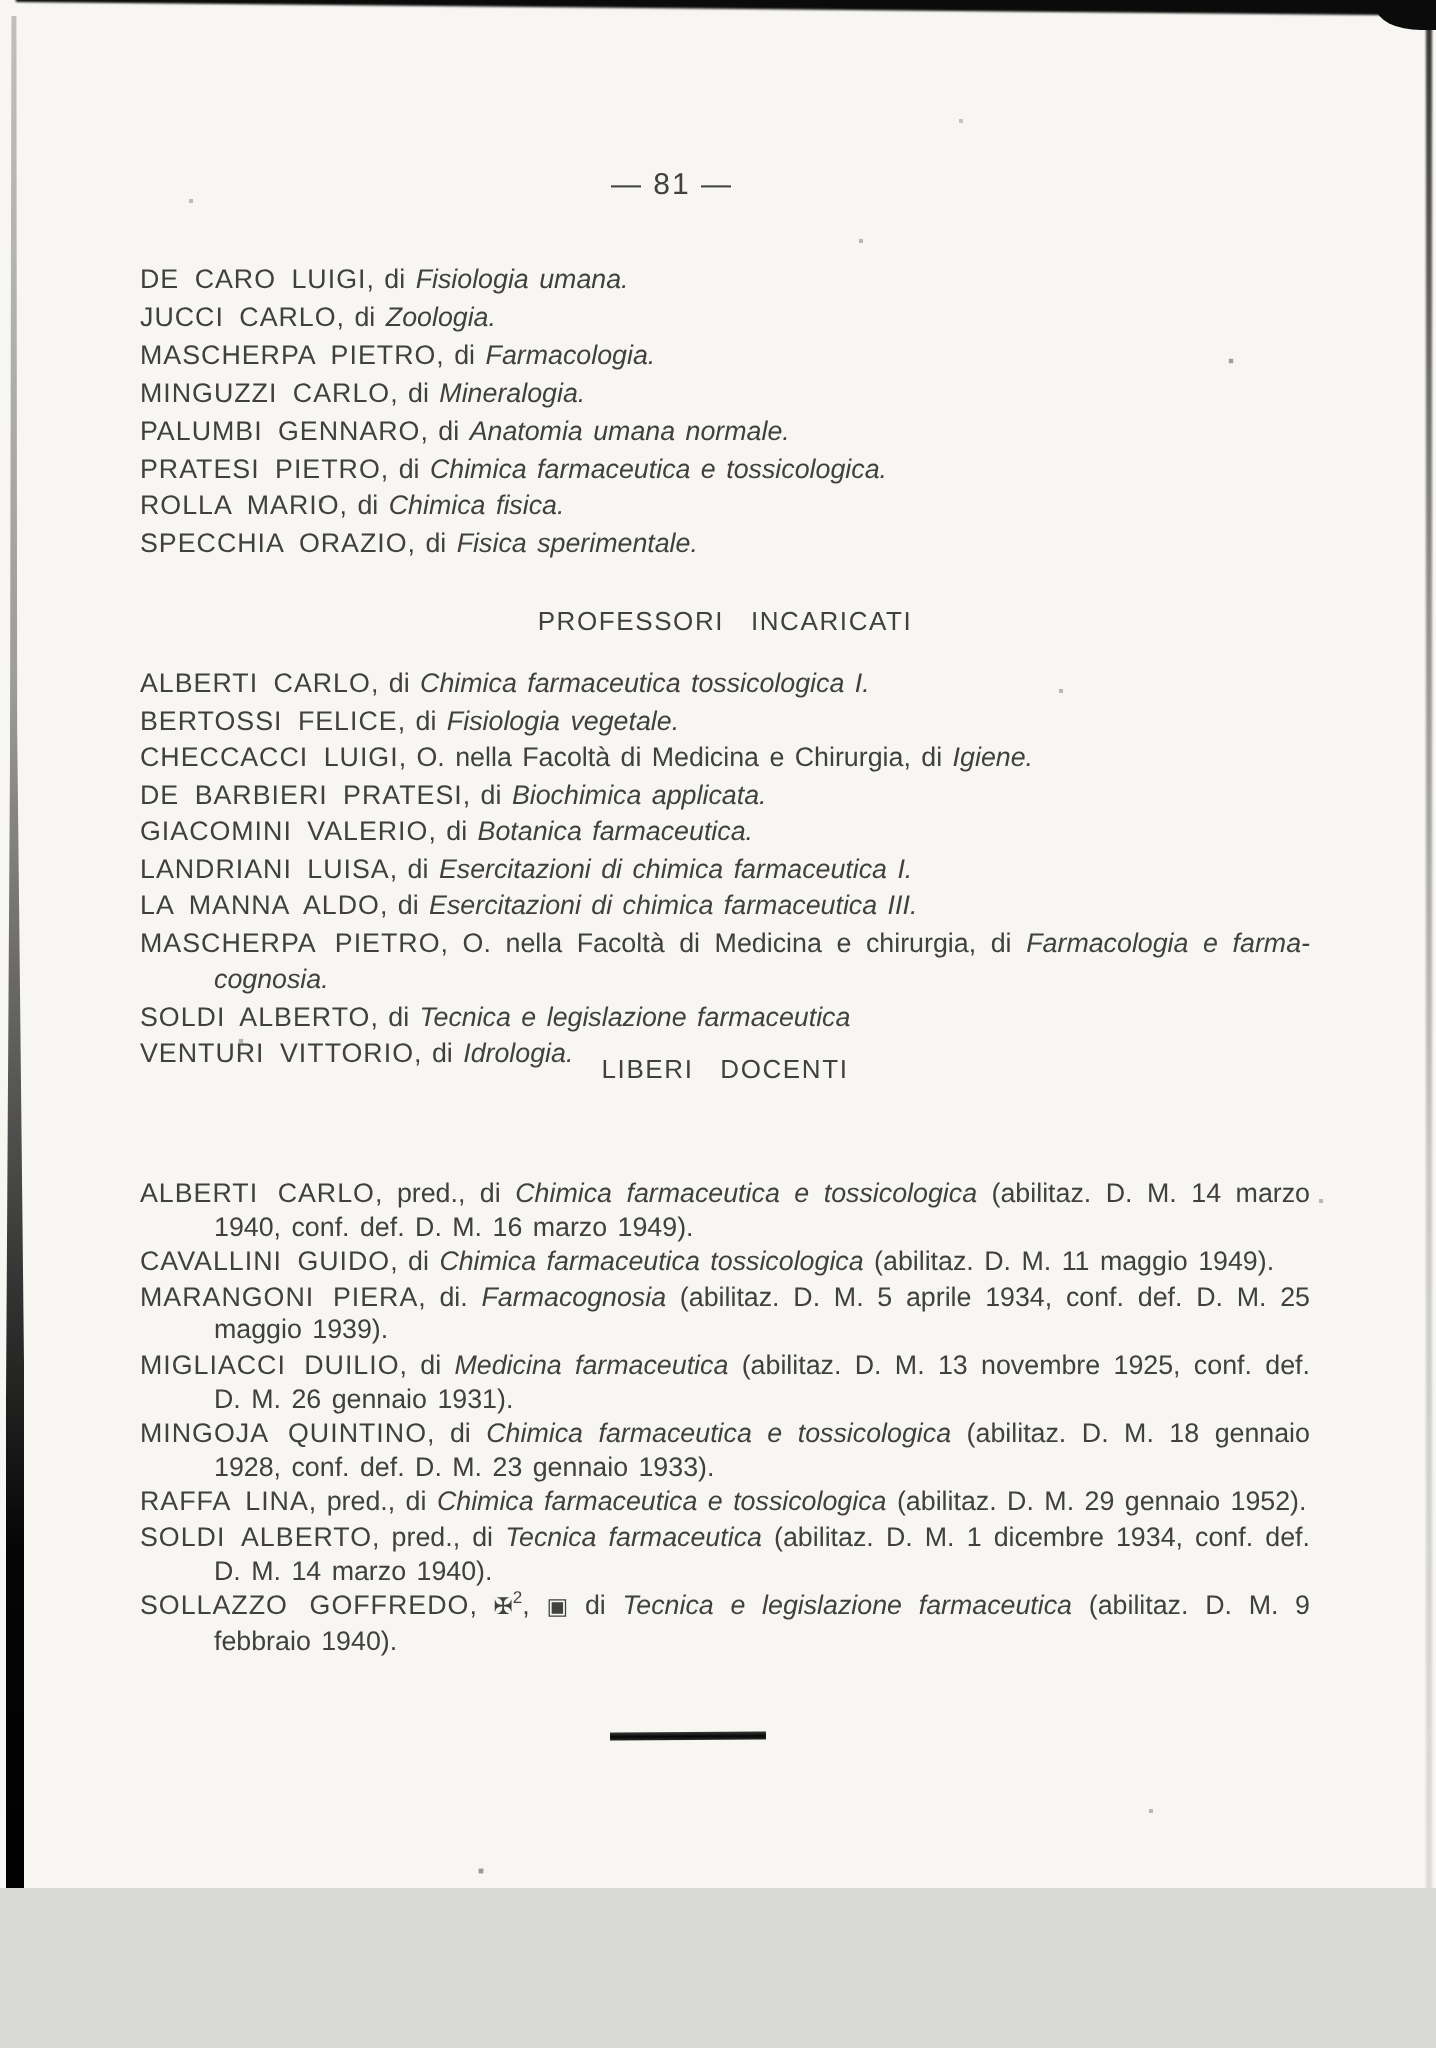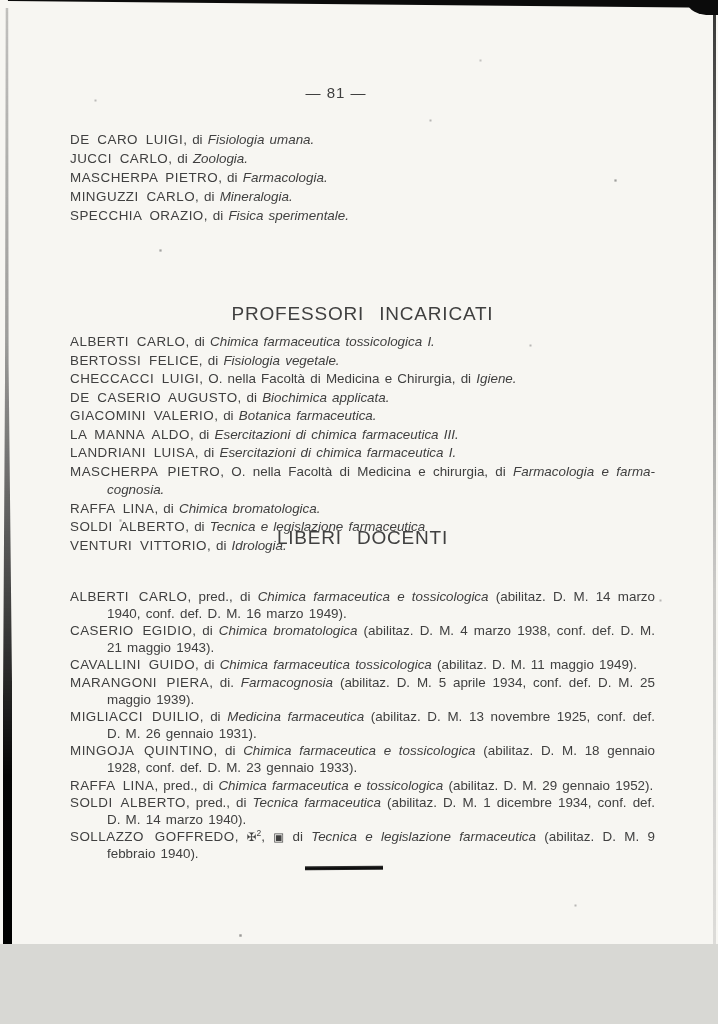--- a/index.html
+++ b/index.html
@@ -48,21 +48,21 @@
       575px 905px 0 0.5px rgba(90,90,90,.4), 645px 1005px 0 0.6px rgba(80,80,80,.4),
       95px 100px 0 0.5px rgba(100,100,100,.4), 480px 60px 0 0.5px rgba(100,100,100,.35);
   }
   
   .pageno {
     position: absolute; top: 84px; left: 0; width: 672px;
     text-align: center; font-size: 15px; letter-spacing: 1px;
   }
   .block { position: absolute; left: 70px; width: 585px; }
   .sec-title {
-    text-align: center; font-size: 19px;
+    text-align: center; font-size: 13px;
     letter-spacing: 0.8px; word-spacing: 9px;
   }
   .entry {
     font-size: 13.4px; text-align: justify;
     padding-left: 37px; text-indent: -37px;
     word-spacing: 1.5px;
   }
   #list-ordinari .entry   { line-height: 18.9px; }
   #list-incaricati .entry { line-height: 18.5px; }
   #list-liberi .entry     { line-height: 16.6px; margin-bottom: 1px; }
@@ -87,44 +87,45 @@
   <div class="corner-tr"></div>
   <div class="speckles"></div>
 
   <div class="pageno">— 81 —</div>
 
   <div id="list-ordinari" class="block" style="top:131px;">
       <div class="entry"><span class="seg-name">DE CARO LUIGI</span><span class="seg-r">, di </span><span class="seg-i">Fisiologia umana.</span></div>
       <div class="entry"><span class="seg-name">JUCCI CARLO</span><span class="seg-r">, di </span><span class="seg-i">Zoologia.</span></div>
       <div class="entry"><span class="seg-name">MASCHERPA PIETRO</span><span class="seg-r">, di </span><span class="seg-i">Farmacologia.</span></div>
       <div class="entry"><span class="seg-name">MINGUZZI CARLO</span><span class="seg-r">, di </span><span class="seg-i">Mineralogia.</span></div>
+      <div class="entry"><span class="seg-name">PALUMBI GENNARO</span><span class="seg-r">, di </span><span class="seg-i">Anatomia umana normale.</span></div>
+      <div class="entry"><span class="seg-name">PRATESI PIETRO</span><span class="seg-r">, di </span><span class="seg-i">Chimica farmaceutica e tossicologica.</span></div>
+      <div class="entry"><span class="seg-name">ROLLA MARIO</span><span class="seg-r">, di </span><span class="seg-i">Chimica fisica.</span></div>
       <div class="entry"><span class="seg-name">SPECCHIA ORAZIO</span><span class="seg-r">, di </span><span class="seg-i">Fisica sperimentale.</span></div>
     </div>
 
   <div class="block sec-title" style="top:303px;">PROFESSORI INCARICATI</div>
 
   <div id="list-incaricati" class="block" style="top:333px;">
       <div class="entry"><span class="seg-name">ALBERTI CARLO</span><span class="seg-r">, di </span><span class="seg-i">Chimica farmaceutica tossicologica I.</span></div>
       <div class="entry"><span class="seg-name">BERTOSSI FELICE</span><span class="seg-r">, di </span><span class="seg-i">Fisiologia vegetale.</span></div>
       <div class="entry"><span class="seg-name">CHECCACCI LUIGI</span><span class="seg-r">, O. nella Facoltà di Medicina e Chirurgia, di </span><span class="seg-i">Igiene.</span></div>
-      <div class="entry"><span class="seg-name">DE CASERIO AUGUSTO</span><span class="seg-r">, di </span><span class="seg-i">Biochimica applicata.</span></div>
+      <div class="entry"><span class="seg-name">DE BARBIERI PRATESI</span><span class="seg-r">, di </span><span class="seg-i">Biochimica applicata.</span></div>
       <div class="entry"><span class="seg-name">GIACOMINI VALERIO</span><span class="seg-r">, di </span><span class="seg-i">Botanica farmaceutica.</span></div>
+      <div class="entry"><span class="seg-name">LANDRIANI LUISA</span><span class="seg-r">, di </span><span class="seg-i">Esercitazioni di chimica farmaceutica I.</span></div>
       <div class="entry"><span class="seg-name">LA MANNA ALDO</span><span class="seg-r">, di </span><span class="seg-i">Esercitazioni di chimica farmaceutica III.</span></div>
-      <div class="entry"><span class="seg-name">LANDRIANI LUISA</span><span class="seg-r">, di </span><span class="seg-i">Esercitazioni di chimica farmaceutica I.</span></div>
       <div class="entry"><span class="seg-name">MASCHERPA PIETRO</span><span class="seg-r">, O. nella Facoltà di Medicina e chirurgia, di </span><span class="seg-i">Farmacologia e farma­cognosia.</span></div>
-      <div class="entry"><span class="seg-name">RAFFA LINA</span><span class="seg-r">, di </span><span class="seg-i">Chimica bromatologica.</span></div>
       <div class="entry"><span class="seg-name">SOLDI ALBERTO</span><span class="seg-r">, di </span><span class="seg-i">Tecnica e legislazione farmaceutica</span></div>
       <div class="entry"><span class="seg-name">VENTURI VITTORIO</span><span class="seg-r">, di </span><span class="seg-i">Idrologia.</span></div>
     </div>
 
   <div class="block sec-title" style="top:527px;">LIBERI DOCENTI</div>
 
   <div id="list-liberi" class="block" style="top:589px;">
       <div class="entry"><span class="seg-name">ALBERTI CARLO</span><span class="seg-r">, pred., di </span><span class="seg-i">Chimica farmaceutica e tossicologica</span><span class="seg-r"> (abilitaz. D. M. 14 marzo 1940, conf. def. D. M. 16 marzo 1949).</span></div>
-      <div class="entry"><span class="seg-name">CASERIO EGIDIO</span><span class="seg-r">, di </span><span class="seg-i">Chimica bromatologica</span><span class="seg-r"> (abilitaz. D. M. 4 marzo 1938, conf. def. D. M. 21 maggio 1943).</span></div>
       <div class="entry"><span class="seg-name">CAVALLINI GUIDO</span><span class="seg-r">, di </span><span class="seg-i">Chimica farmaceutica tossicologica</span><span class="seg-r"> (abilitaz. D. M. 11 maggio 1949).</span></div>
       <div class="entry"><span class="seg-name">MARANGONI PIERA</span><span class="seg-r">, di. </span><span class="seg-i">Farmacognosia</span><span class="seg-r"> (abilitaz. D. M. 5 aprile 1934, conf. def. D. M. 25 maggio 1939).</span></div>
       <div class="entry"><span class="seg-name">MIGLIACCI DUILIO</span><span class="seg-r">, di </span><span class="seg-i">Medicina farmaceutica</span><span class="seg-r"> (abilitaz. D. M. 13 novembre 1925, conf. def. D. M. 26 gennaio 1931).</span></div>
       <div class="entry"><span class="seg-name">MINGOJA QUINTINO</span><span class="seg-r">, di </span><span class="seg-i">Chimica farmaceutica e tossicologica</span><span class="seg-r"> (abilitaz. D. M. 18 gennaio 1928, conf. def. D. M. 23 gennaio 1933).</span></div>
       <div class="entry"><span class="seg-name">RAFFA LINA</span><span class="seg-r">, pred., di </span><span class="seg-i">Chimica farmaceutica e tossicologica</span><span class="seg-r"> (abilitaz. D. M. 29 gennaio 1952).</span></div>
       <div class="entry"><span class="seg-name">SOLDI ALBERTO</span><span class="seg-r">, pred., di </span><span class="seg-i">Tecnica farmaceutica</span><span class="seg-r"> (abilitaz. D. M. 1 dicembre 1934, conf. def. D. M. 14 marzo 1940).</span></div>
       <div class="entry"><span class="seg-name">SOLLAZZO GOFFREDO</span><span class="seg-r">,  </span><span class="seg-sym">✠</span><span class="seg-sup">2</span><span class="seg-r">, </span><span class="seg-sym">▣</span><span class="seg-r"> di </span><span class="seg-i">Tecnica e legislazione farmaceutica</span><span class="seg-r"> (abilitaz. D. M. 9 febbraio 1940).</span></div>
     </div>
 
   <div class="end-rule"></div>

